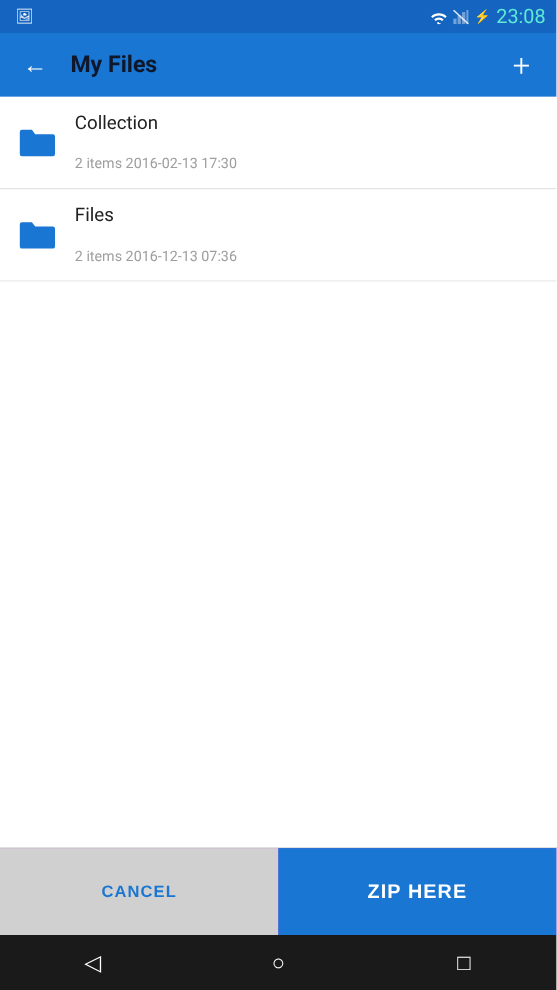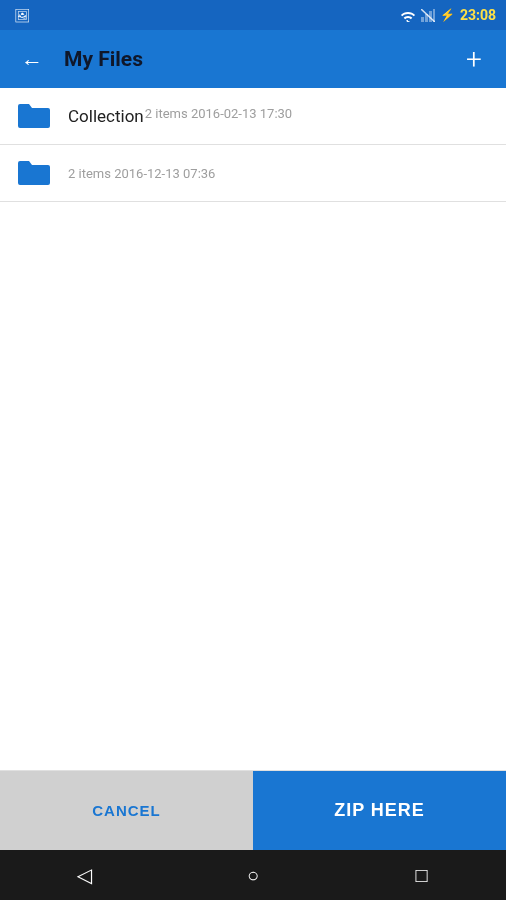--- a/index.html
+++ b/index.html
@@ -28,23 +28,23 @@
       display: flex;
       align-items: center;
       padding-left: 4px;
     }
     .status-icons {
       display: flex;
       align-items: center;
       gap: 5px;
     }
     .status-time {
-      color: #fde047;
-      font-size: 14px;
-      font-weight: bold;
+      color: #5eead4;
+      font-size: 18px;
+      font-weight: normal;
     }
 
     
     .app-bar {
       width: 100%;
       height: 58px;
       background: #1976D2;
       display: flex;
       align-items: center;
       padding: 0 16px;
@@ -86,22 +86,22 @@
     .file-item {
       display: flex;
       align-items: center;
       padding: 14px 16px;
       border-bottom: 1px solid #E0E0E0;
       cursor: pointer;
       gap: 16px;
     }
     .file-info {
       display: flex;
-      flex-direction: row;
-      gap: 1px;
+      flex-direction: column;
+      gap: 20px;
     }
     .file-name {
       font-size: 17px;
       color: #212121;
       font-weight: 400;
     }
     .file-meta {
       font-size: 13px;
       color: #9E9E9E;
     }
@@ -221,20 +221,21 @@
       <span class="file-name">Collection</span>
       <span class="file-meta">2 items  2016-02-13 17:30</span>
     </div>
   </div>
 
   <div class="file-item">
     <svg class="folder-svg" width="36" height="28" viewBox="0 0 36 28">
       <path fill="#1976D2" d="M2 4 Q2 2 4 2 L13 2 L16 6 L32 6 Q34 6 34 8 L34 24 Q34 26 32 26 L4 26 Q2 26 2 24 Z"></path>
     </svg>
     <div class="file-info">
+      <span class="file-name">Files</span>
       <span class="file-meta">2 items  2016-12-13 07:36</span>
     </div>
   </div>
 
 </div>
 
 <div class="content-area"></div>
 
 <div class="bottom-buttons">
   <button class="btn-cancel">CANCEL</button>

